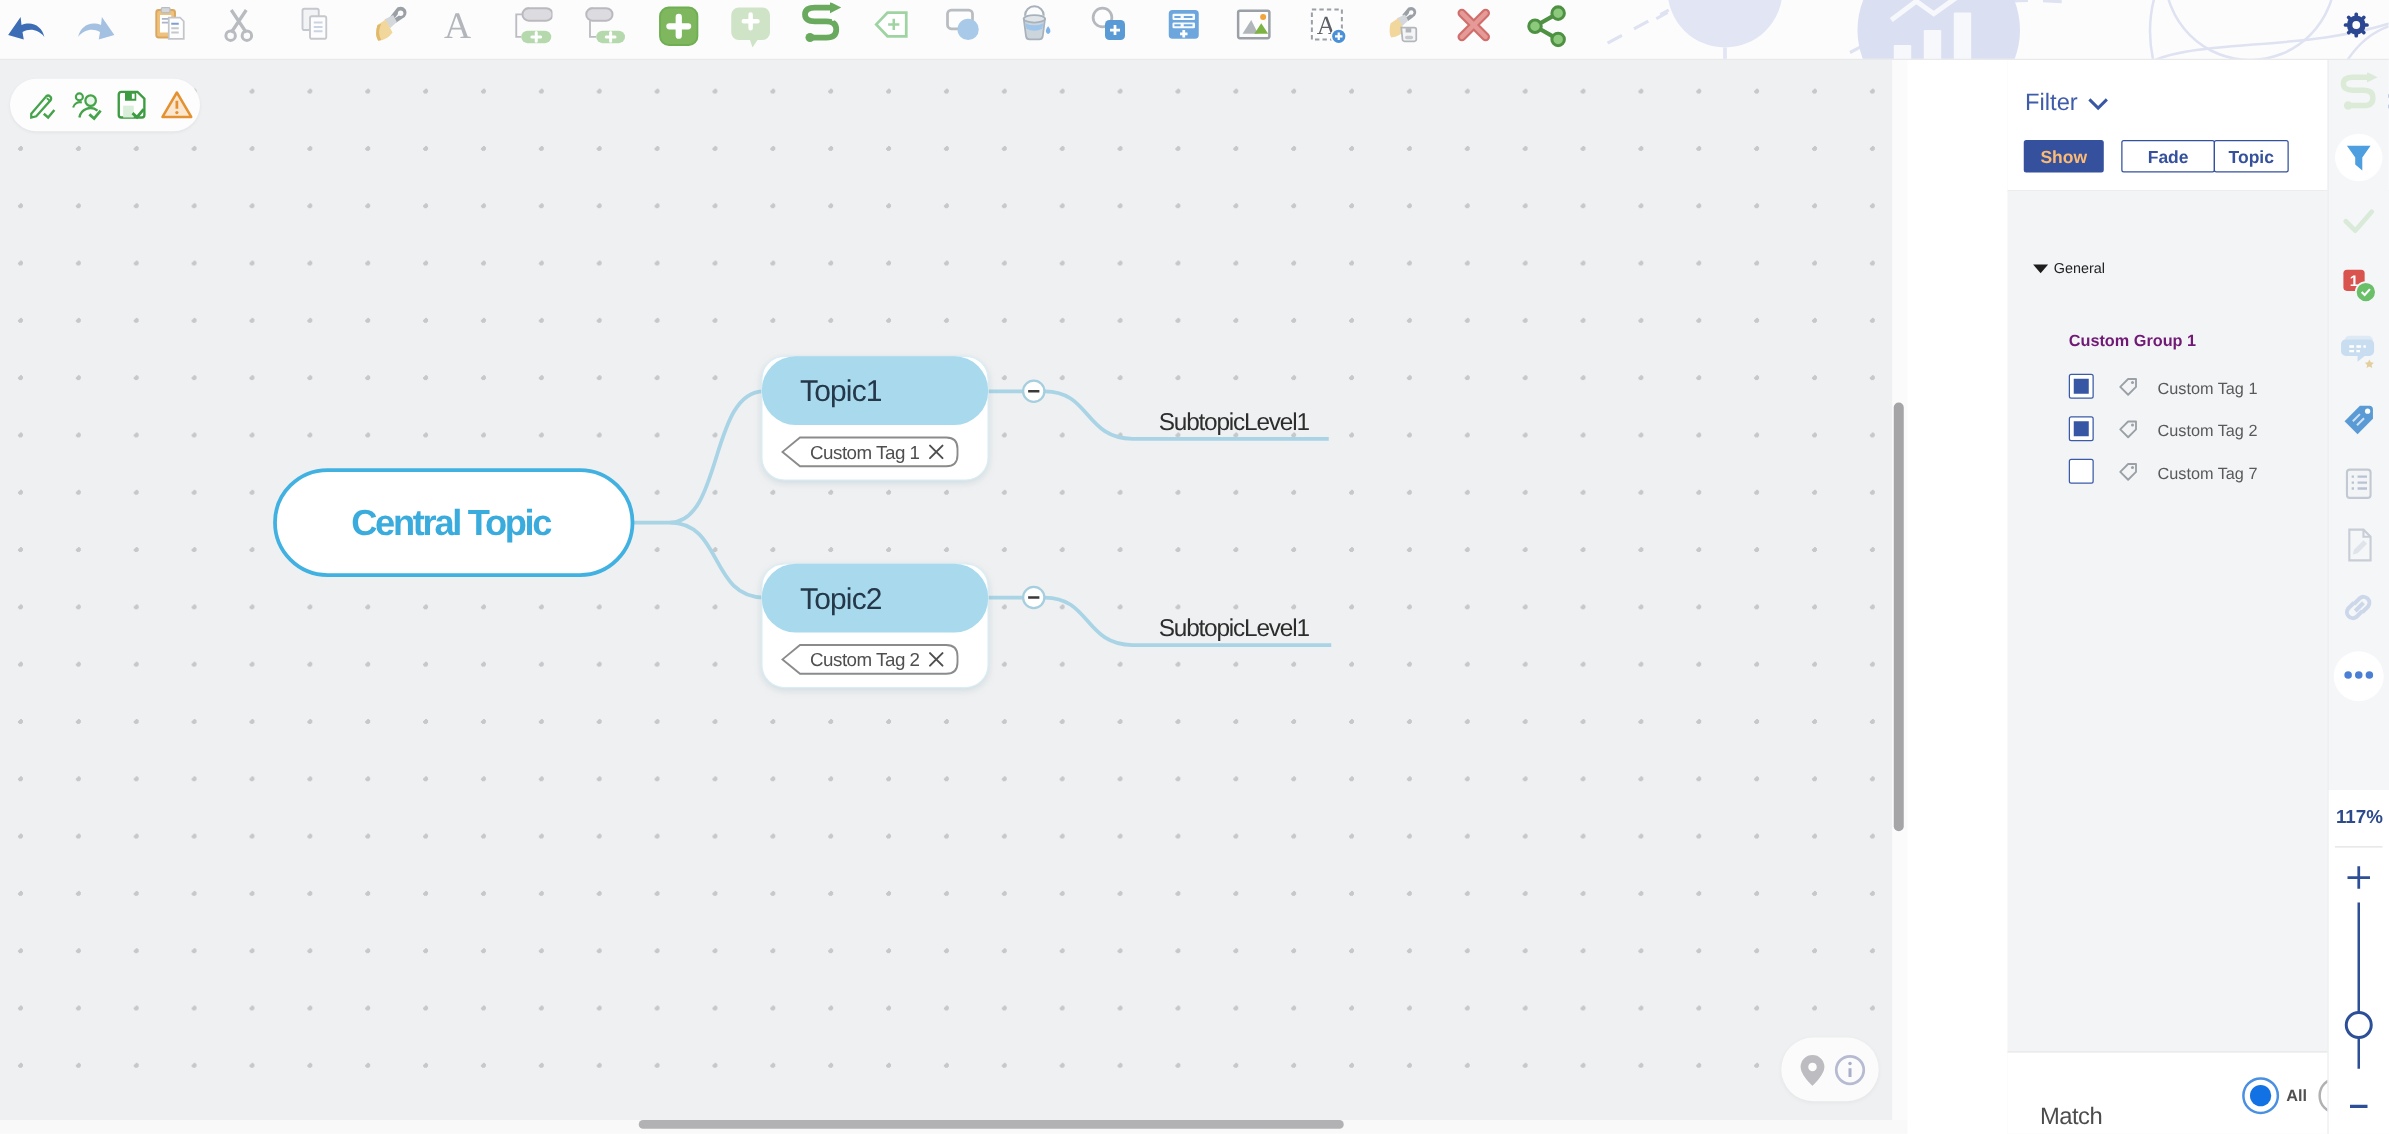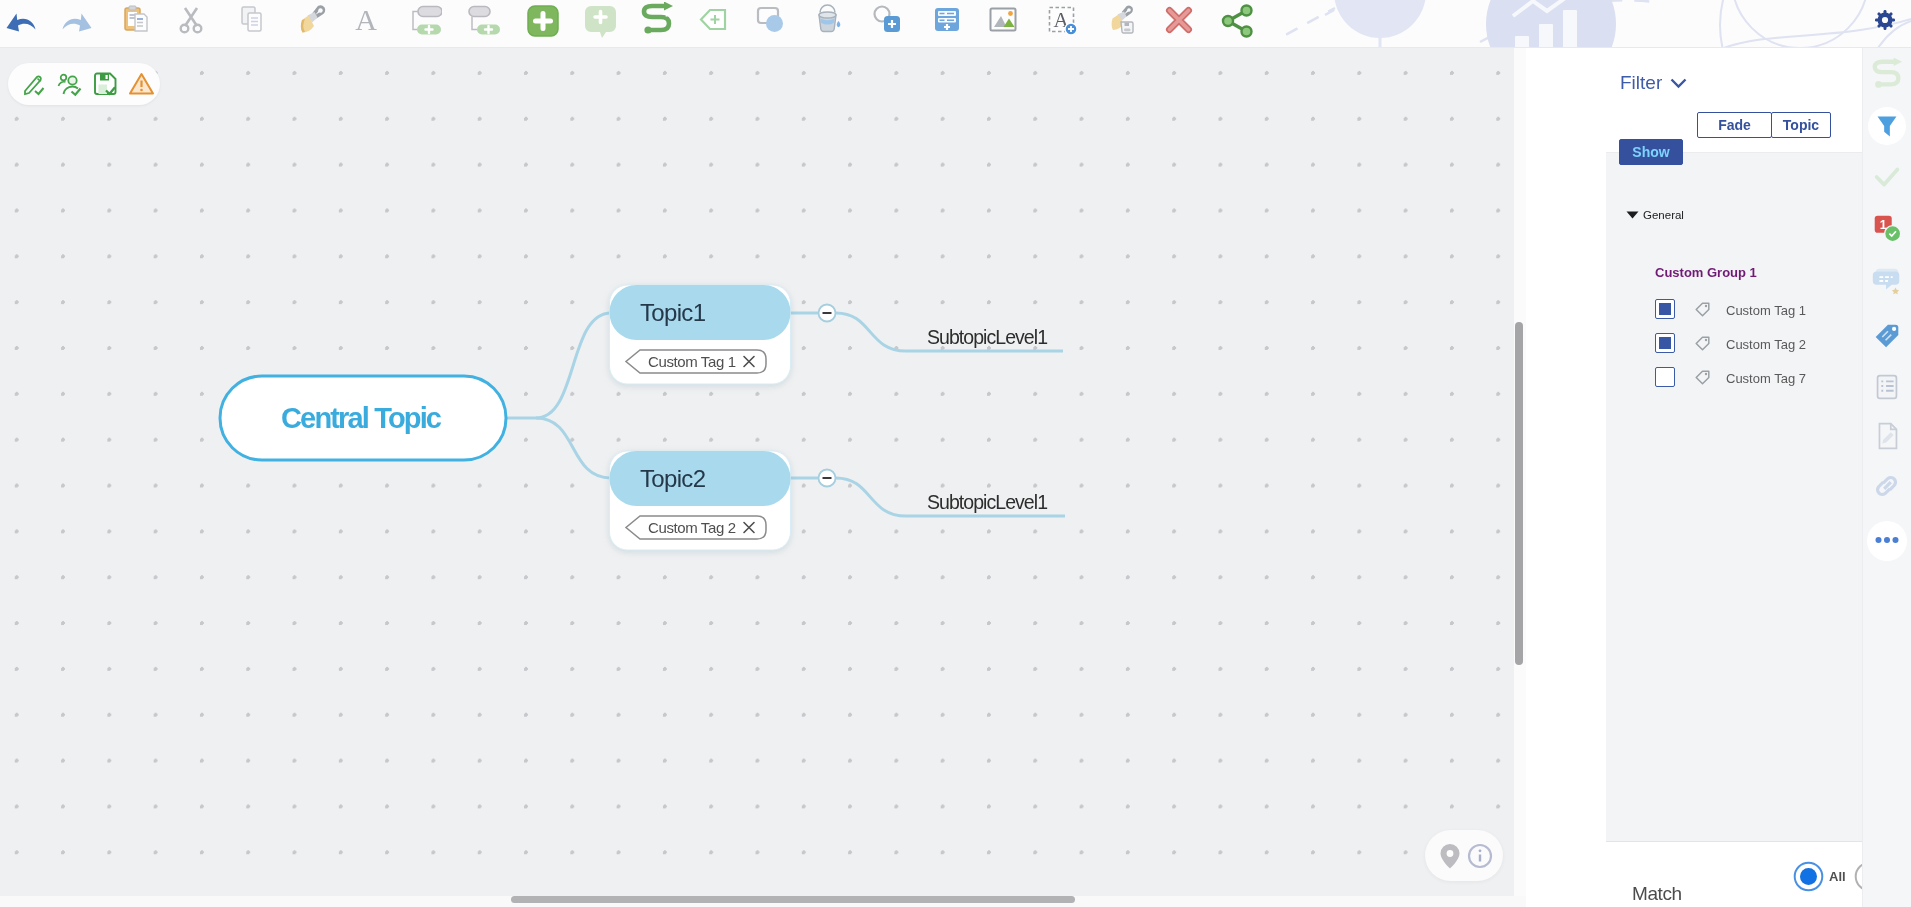--- a/index.html
+++ b/index.html
@@ -273,21 +273,21 @@
   </div>
 <div id="panel">
   <div id="panelhead">
     <div style="position:absolute;left:14px;top:25px;font-size:19px;line-height:1;color:#3f5cab;">Filter</div>
     <svg style="position:absolute;left:64px;top:30px" width="17" height="11">
         <path d="M1.5 1.5 L8.5 8.5 L15.5 1.5" fill="none" stroke="#3a57a5" stroke-width="2.4"></path>
       </svg>
     <svg style="position:absolute;left:301px;top:25px" width="16" height="16">
         <path d="M1.5 1.5 L14.5 14.5 M14.5 1.5 L1.5 14.5" fill="none" stroke="#35519e" stroke-width="2.2"></path>
       </svg>
-    <div class="btn" style="left:13px;width:64px;background:#35519e;color:#7dd3fc;margin-top:27px;">Show</div>
+    <div class="btn" style="left:13px;width:64px;background:#35519e;color:#fdba74;">Show</div>
     <div class="btn" style="left:91px;width:75px;">Fade</div>
     <div class="btn" style="left:165px;width:60px;">Topic</div>
   </div>
   <svg style="position:absolute;left:20px;top:163px" width="13" height="8">
       <path d="M0.5 0.5 L12.5 0.5 L6.5 7.5 Z" fill="#1d1d1d"></path>
     </svg>
   <div style="position:absolute;left:37px;top:161px;font-size:11.5px;font-weight:normal;color:#222;">General</div>
   <div style="position:absolute;left:49px;top:217px;font-size:13px;font-weight:bold;color:#701a75;">Custom Group 1</div>
   <div class="cbx" style="left:49px;top:251px;">
       <div></div>
@@ -318,20 +318,34 @@
         <circle cx="15.5" cy="15.5" r="8.5" fill="#1271e3"></circle>
       </svg>
     <div style="position:absolute;left:223px;top:28px;font-size:13px;line-height:1;font-weight:bold;color:#4f4f4f;">All</div>
     <svg style="position:absolute;left:248px;top:19px" width="31" height="31">
         <circle cx="15.5" cy="15.5" r="13.8" fill="#fff" stroke="#b1b1b3" stroke-width="2"></circle>
       </svg>
     <div style="position:absolute;left:284px;top:28px;font-size:13px;line-height:1;font-weight:bold;color:#000000;text-align:center;">Any</div>
   </div>
 </div>
 <div id="sidebar">
+  <div id="sbbottom">
+    <div style="position:absolute;left:0;top:13px;width:49px;text-align:center;font-size:15px;font-weight:bold;color:#2c4a8c;">117%</div>
+    <div style="position:absolute;left:5px;top:45px;width:38px;height:1px;background:#e2e2e4;"></div>
+    <svg style="position:absolute;left:14px;top:60px" width="20" height="20">
+        <path d="M10 1 V19 M1 10 H19" stroke="#2d4f97" stroke-width="2.2"></path>
+      </svg>
+    <svg style="position:absolute;left:10px;top:82px" width="28" height="186">
+      <line x1="14" y1="8" x2="14" y2="141" stroke="#2d4f97" stroke-width="2"></line>
+      <circle cx="14" cy="106" r="10" fill="#ffffff" stroke="#2d4f97" stroke-width="2.4"></circle>
+    </svg>
+    <svg style="position:absolute;left:16px;top:250px" width="16" height="6">
+        <path d="M1 3 H15" stroke="#2d4f97" stroke-width="2.6"></path>
+      </svg>
+  </div>
   <svg class="sbi" style="top:10px" viewBox="0 0 36 36">
       <path d="M9 28 H22 Q30 28 30 21.5 Q30 15 22 15 H13 Q5 15 5 9.5 Q5 4 13 4 H26" fill="none" stroke="#dcebd8" stroke-width="4.6"></path>
       <circle cx="9" cy="28" r="3.6" fill="#dcebd8"></circle>
       <path d="M25 -0.5 L34 4 L25 8.5 Z" fill="#dcebd8"></path>
     </svg>
   <circle-w style="position:absolute;left:5px;top:59px;width:38px;height:38px;background:#fff;border-radius:50%;display:block;"></circle-w>
   <svg class="sbi" style="top:61px" viewBox="0 0 36 36">
       <path d="M8 8 H28 L21 18 V29 L15 24 V18 Z" fill="#4d9fe0"></path>
     </svg>
   <svg class="sbi" style="top:112px" viewBox="0 0 36 36">

